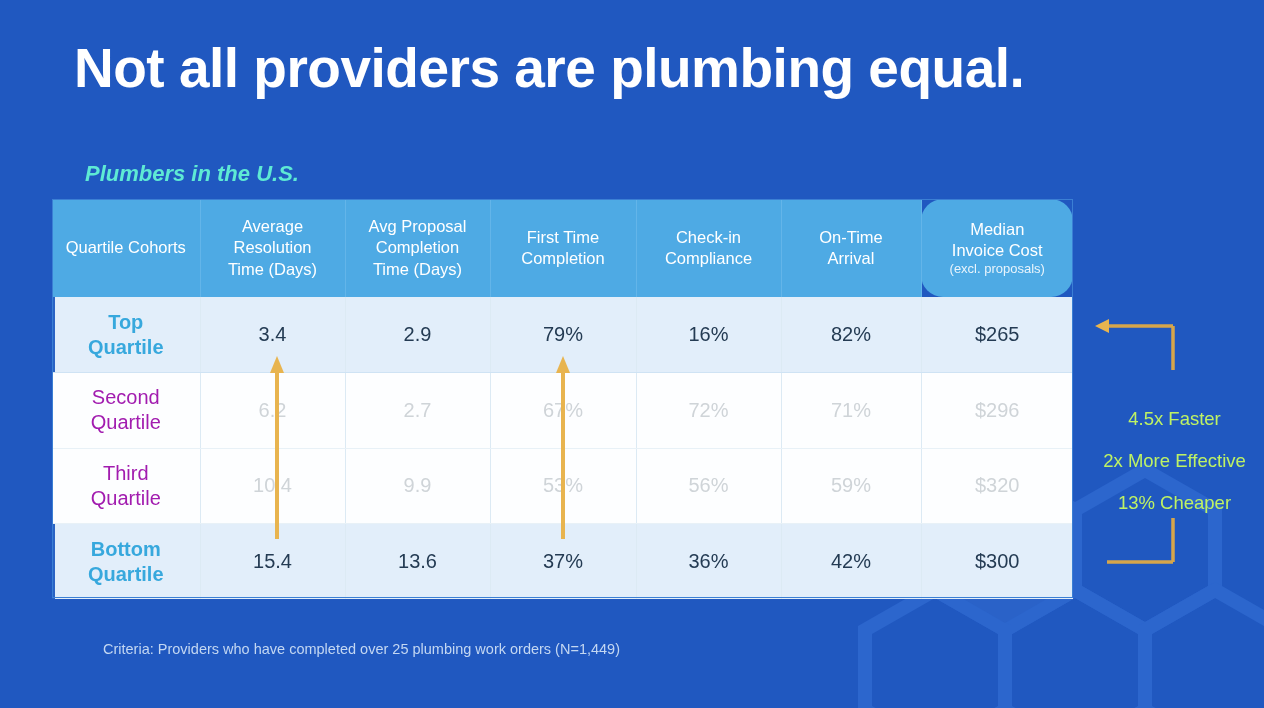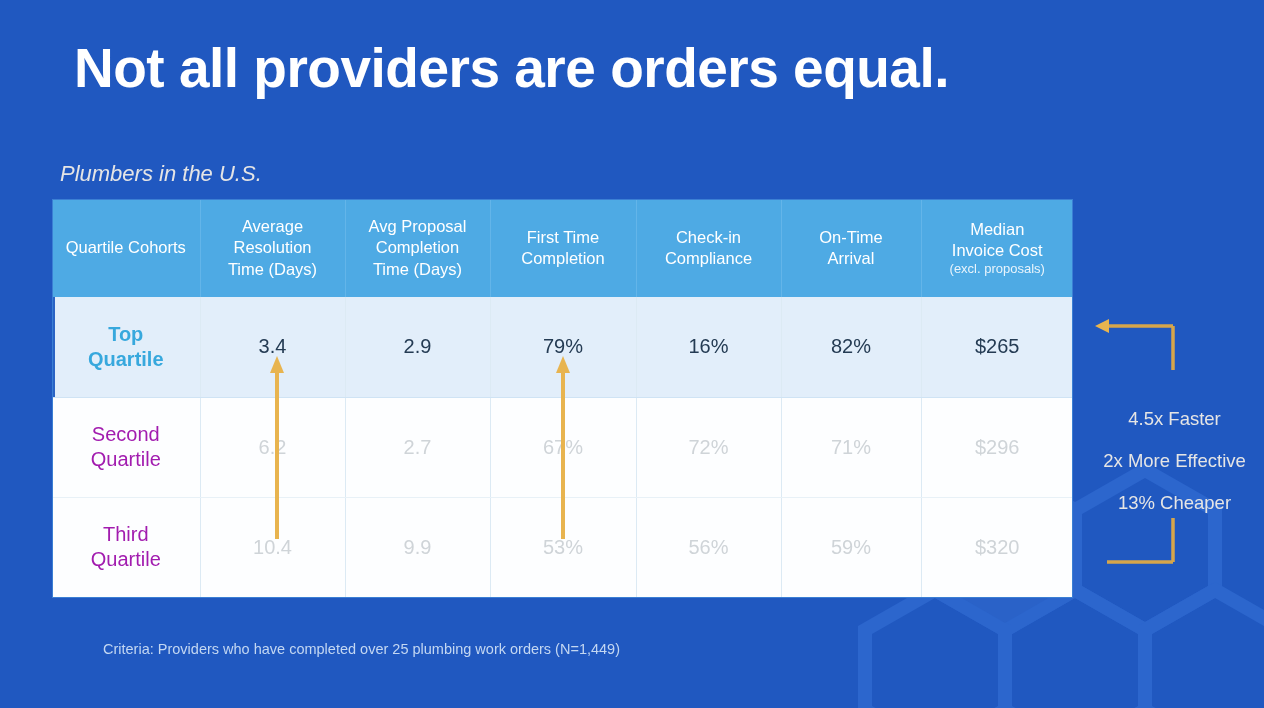--- a/index.html
+++ b/index.html
@@ -35,26 +35,26 @@
     font-size: 55px;
     font-weight: bold;
     color: #ffffff;
     letter-spacing: -0.5px;
     line-height: 1.05;
     white-space: nowrap;
   }
 
   #subtitle {
     position: absolute;
-    left: 60px;
+    left: 85px;
     top: 161px;
     font-size: 22px;
     font-style: italic;
-    color: #e5e5e5;
-    font-weight: 400;
+    color: #5eead4;
+    font-weight: 700;
   }
 
   
   #table-wrap {
     position: absolute;
     left: 52px;
     top: 199px;
     width: 1021px;
     height: 399px;
   }
@@ -71,21 +71,21 @@
     color: #ffffff;
     font-weight: 400;
     font-size: 16.5px;
     line-height: 1.28;
     text-align: center;
     vertical-align: middle;
     height: 98px;
     border-right: 1px solid #63b5e9;
     padding: 4px 6px;
   }
-  table.matrix th:last-child { border-right: none; }
+  table.matrix th:last-child { border-right: none; border-radius: 22px; }
 
   table.matrix th .sub {
     display: block;
     font-size: 13px;
     color: #e8f4fc;
   }
 
   table.matrix td {
     text-align: center;
     vertical-align: middle;
@@ -165,21 +165,21 @@
     left: 0; top: 0;
     width: 179px;
     height: 290px;
   }
   #callout-text {
     position: absolute;
     left: 0;
     top: 98px;
     width: 179px;
     text-align: center;
-    color: #e5e5e5;
+    color: #bef264;
   }
   #callout-text div {
     font-size: 18.5px;
     line-height: 2.28;
     white-space: nowrap;
   }
 
   
   #footnote {
     position: absolute;
@@ -206,21 +206,21 @@
     <polygon points="1215,590 1285,630 1285,710 1215,750 1145,710 1145,630"></polygon>
     <polygon points="935,590 1005,630 1005,710 935,750 865,710 865,630"></polygon>
   </g>
   <g clip-path="url(#clipAll)" fill="#2a62c8">
     <polygon points="1005,475 1069,512 1069,586 1005,623 941,586 941,512"></polygon>
   </g>
 </svg>
 
 <div id="slide">
 
-  <h1 id="title">Not all providers are orders equal.</h1>
+  <h1 id="title">Not all providers are plumbing equal.</h1>
 
   <div id="subtitle">Plumbers in the U.S.</div>
 
   <div id="table-wrap">
     <table class="matrix">
       <thead>
         <tr>
           <th style="width:148px">
             <span>Quartile</span>
             <span>Cohorts</span>
@@ -288,20 +288,32 @@
             <span>Quartile</span>
           </td>
           <td>10.4</td>
           <td>9.9</td>
           <td>53%</td>
           <td>56%</td>
           <td>59%</td>
           <td>$320</td>
         </tr>
 
+        <tr class="row-hl row-last">
+          <td class="cohort">
+            <span>Bottom</span>
+            <span>Quartile</span>
+          </td>
+          <td>15.4</td>
+          <td>13.6</td>
+          <td>37%</td>
+          <td>36%</td>
+          <td>42%</td>
+          <td>$300</td>
+        </tr>
 
       </tbody>
     </table>
 
     <svg class="tbl-arrow" style="left:211px; top:155px; width:28px; height:185px;" viewBox="0 0 28 185">
       <line x1="14" y1="185" x2="14" y2="16" stroke="#e8b44f" stroke-width="4"></line>
       <polygon points="14,2 7,19 21,19" fill="#e8b44f"></polygon>
     </svg>
 
     <svg class="tbl-arrow" style="left:497px; top:155px; width:28px; height:185px;" viewBox="0 0 28 185">

